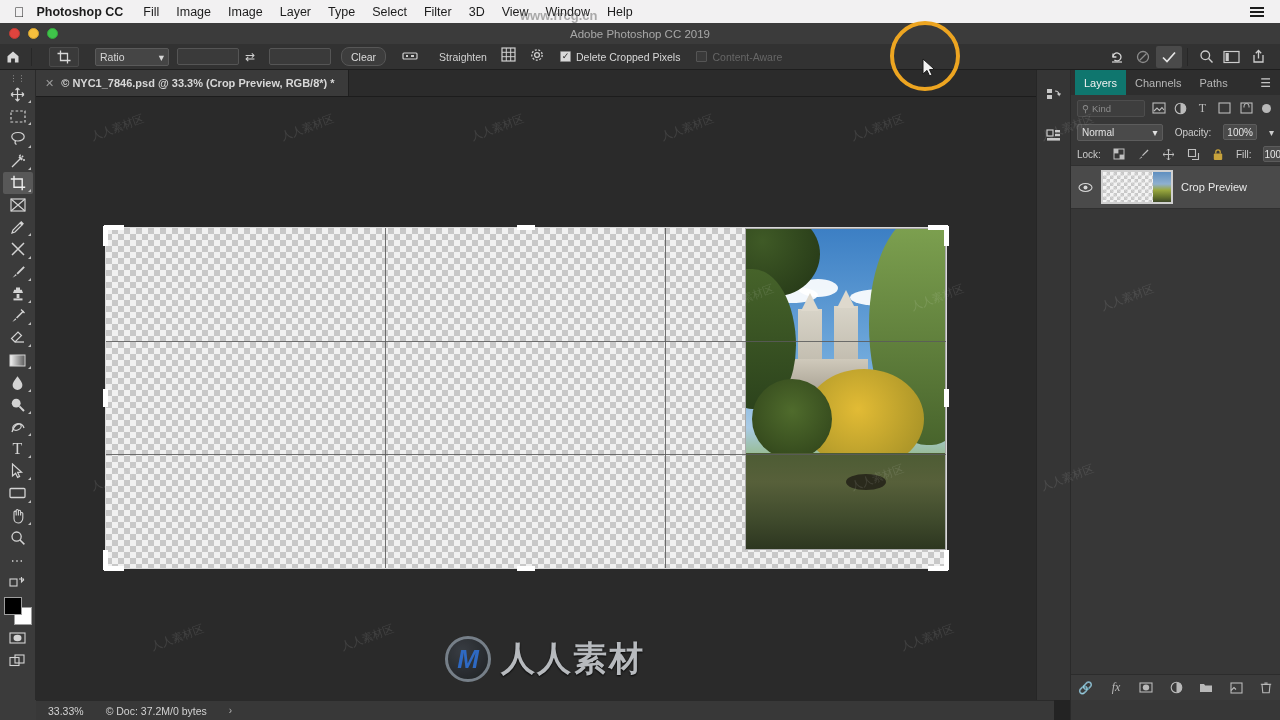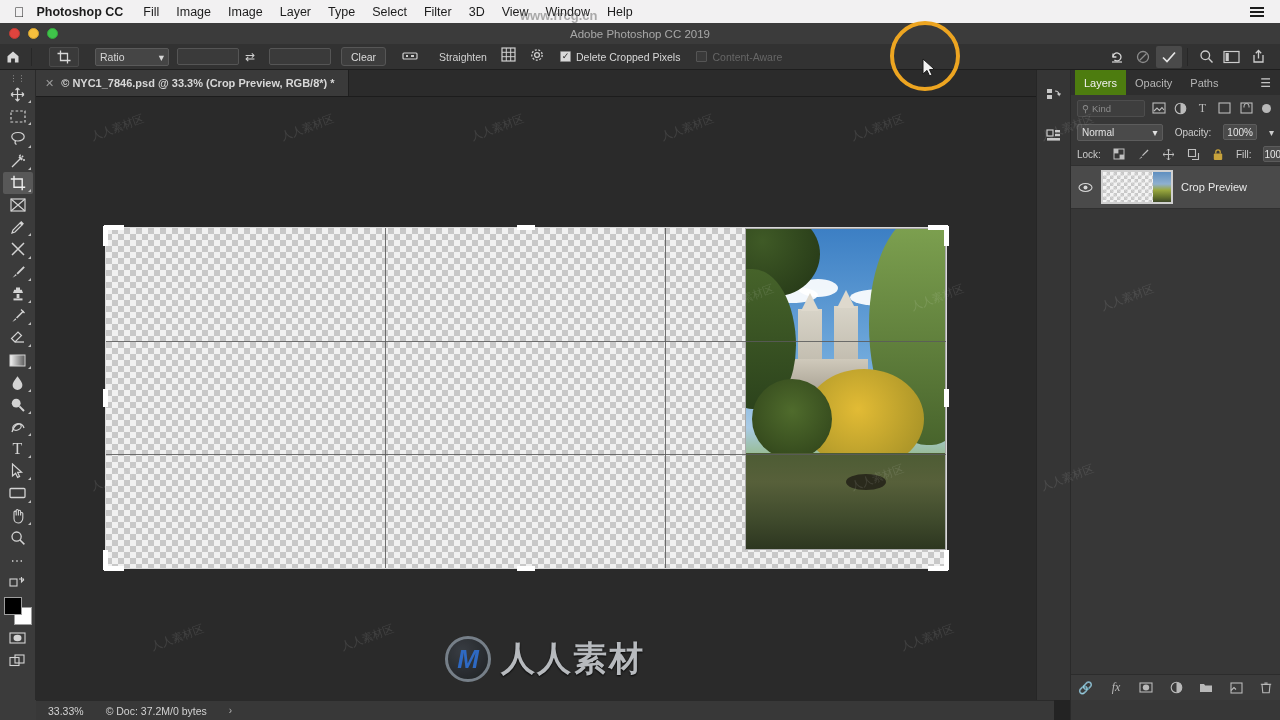--- a/index.html
+++ b/index.html
@@ -61,21 +61,21 @@
     display: flex; align-items: center; padding: 0 4px; margin-left: 16px;
     justify-content: space-between;
   }
   .num-field {
     width: 62px; height: 17px; background: #3a3a3a; border: 1px solid #555;
     border-radius: 2px; margin-left: 8px; color: #ccc; font-size: 10px;
   }
   .swap-ico { width: 22px; text-align: center; color: #cfcfcf; font-size: 12px; }
   .clear-btn {
     height: 19px; padding: 0 9px; background: #3d3d3d; border: 1px solid #565656;
-    border-radius: 3px; color: #dcdcdc; font-size: 10.5px; display: flex;
+    border-radius: 8px; color: #dcdcdc; font-size: 10.5px; display: flex;
     align-items: center; margin-left: 10px;
   }
   .straighten {
     display: flex; align-items: center; gap: 21px; margin-left: 16px;
     color: #d2d2d2; font-size: 10.5px;
   }
   .grid-ico, .gear-ico { margin-left: 14px; color: #d2d2d2; }
   .chk-wrap { display: flex; align-items: center; gap: 5px; margin-left: 16px; font-size: 10.5px; color: #d8d8d8; }
   .chk-wrap.disabled { color: #666; }
   .chkbox {
@@ -182,21 +182,21 @@
     display: flex; flex-direction: column; align-items: center; padding-top: 14px; gap: 16px;
   }
   .strip-ico { width: 26px; height: 24px; display: flex; align-items: center; justify-content: center; color: #c8c8c8; }
   .right-panel {
     position: absolute; left: 1070px; top: 70px; width: 210px; height: 650px;
     background: #373737; z-index: 15; border-left: 1px solid #2a2a2a;
   }
   .panel-tabs { display: flex; align-items: center; height: 25px; background: #2e2e2e; padding-left: 4px; }
   .ptab { padding: 0 9px; height: 25px; display: flex; align-items: center;
     font-size: 11px; color: #b6b6b6; }
-  .ptab.active { background: #4d7c0f; color: #f0f0f0; }
+  .ptab.active { background: #0f766e; color: #f0f0f0; }
   .ptab-menu { margin-left: auto; padding-right: 9px; color: #c5c5c5; font-size: 12px; }
   .filter-row { display: flex; align-items: center; height: 26px; padding: 0 6px; gap: 5px; }
   .kind-box {
     width: 68px; height: 17px; background: #3e3e3e; border: 1px solid #4d4d4d;
     border-radius: 2px; display: flex; align-items: center; gap: 3px; padding: 0 4px;
     color: #8d8d8d; font-size: 9.5px;
   }
   .filt-ico { width: 17px; height: 17px; display: flex; align-items: center; justify-content: center; color: #bcbcbc; }
   .toggle-dot { width: 9px; height: 9px; border-radius: 50%; background: #b8b8b8; margin-left: 2px; }
   .blend-row, .lock-row { display: flex; align-items: center; height: 22px; padding: 0 6px; gap: 12px; font-size: 10px; color: #ccc; }
@@ -636,21 +636,21 @@
           <rect x="10" y="3" width="5" height="2.4" fill="#c8c8c8"></rect>
           <rect x="10" y="6.8" width="5" height="2.4" fill="#c8c8c8"></rect>
           <rect x="2" y="11" width="13" height="2.6" fill="#c8c8c8"></rect>
         </svg>
     </span>
   </div>
 
   <div class="right-panel">
     <div class="panel-tabs">
       <span class="ptab active">Layers</span>
-      <span class="ptab">Opacity</span>
+      <span class="ptab">Channels</span>
       <span class="ptab">Paths</span>
       <span class="ptab-menu">☰</span>
     </div>
 
     <div class="filter-row">
       <span class="kind-box">
         <span>⚲</span>
         <span>Kind</span>
       </span>
       <span class="filt-ico">

